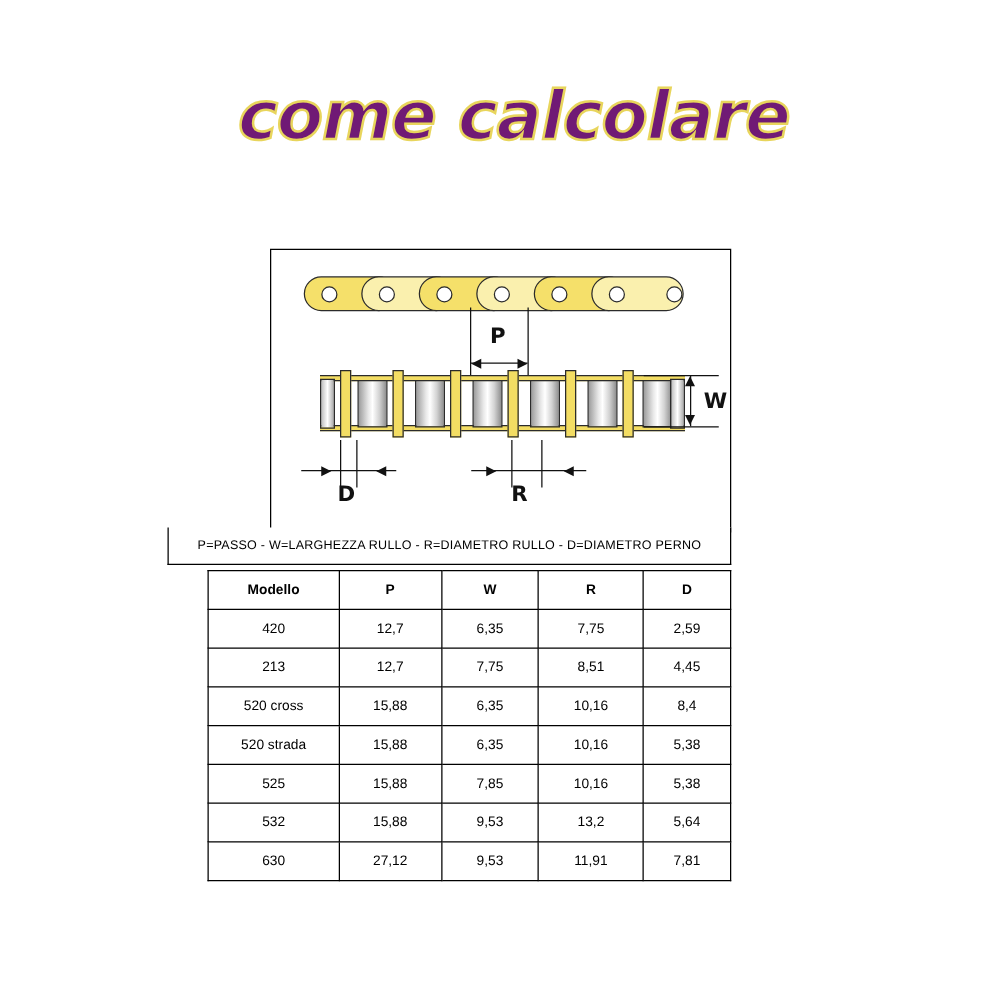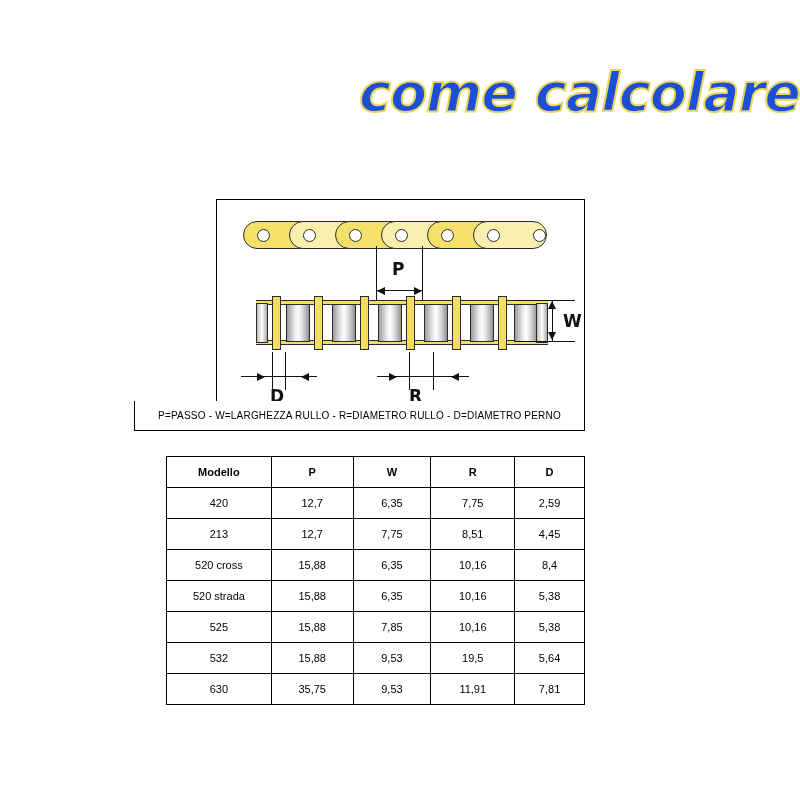--- a/index.html
+++ b/index.html
@@ -28,25 +28,24 @@
     width: 800px;
     text-align: center;
     pointer-events: none;
   }
   .title-line {
     font-family: "DejaVu Sans", sans-serif;
     font-weight: bold;
     font-style: italic;
     font-size: 54px;
     line-height: 62px;
-    color: #1d4ed8;
+    color: #701a75;
     -webkit-text-stroke: 2px #e8d55c;
     letter-spacing: -1px;
     white-space: nowrap;
-    text-align: right;
   }
   .title-line.l1 { padding-left: 22px; }
   .title-line.l2 { padding-left: 22px; }
 
   
   .diagram-frame {
     position: absolute;
     left: 216px;
     top: 199px;
     width: 369px;
@@ -170,21 +169,21 @@
     border-left: 4px solid transparent;
     border-right: 4px solid transparent;
     border-bottom: none;
     border-top: 8px solid #111;
   }
 
   
   .legend {
     position: absolute;
     left: 134px;
-    top: 401px;
+    top: 422px;
     width: 451px;
     height: 30px;
     border: 1px solid #000;
     border-top: none;
     box-sizing: border-box;
     display: flex;
     align-items: center;
     justify-content: center;
     font-size: 10px;
     letter-spacing: 0.2px;
@@ -349,26 +348,26 @@
         <td>525</td>
         <td>15,88</td>
         <td>7,85</td>
         <td>10,16</td>
         <td>5,38</td>
       </tr>
       <tr>
         <td>532</td>
         <td>15,88</td>
         <td>9,53</td>
-        <td>19,5</td>
+        <td>13,2</td>
         <td>5,64</td>
       </tr>
       <tr>
         <td>630</td>
-        <td>35,75</td>
+        <td>27,12</td>
         <td>9,53</td>
         <td>11,91</td>
         <td>7,81</td>
       </tr>
     </tbody>
   </table>
 
 </div>
 
 </body></html>

